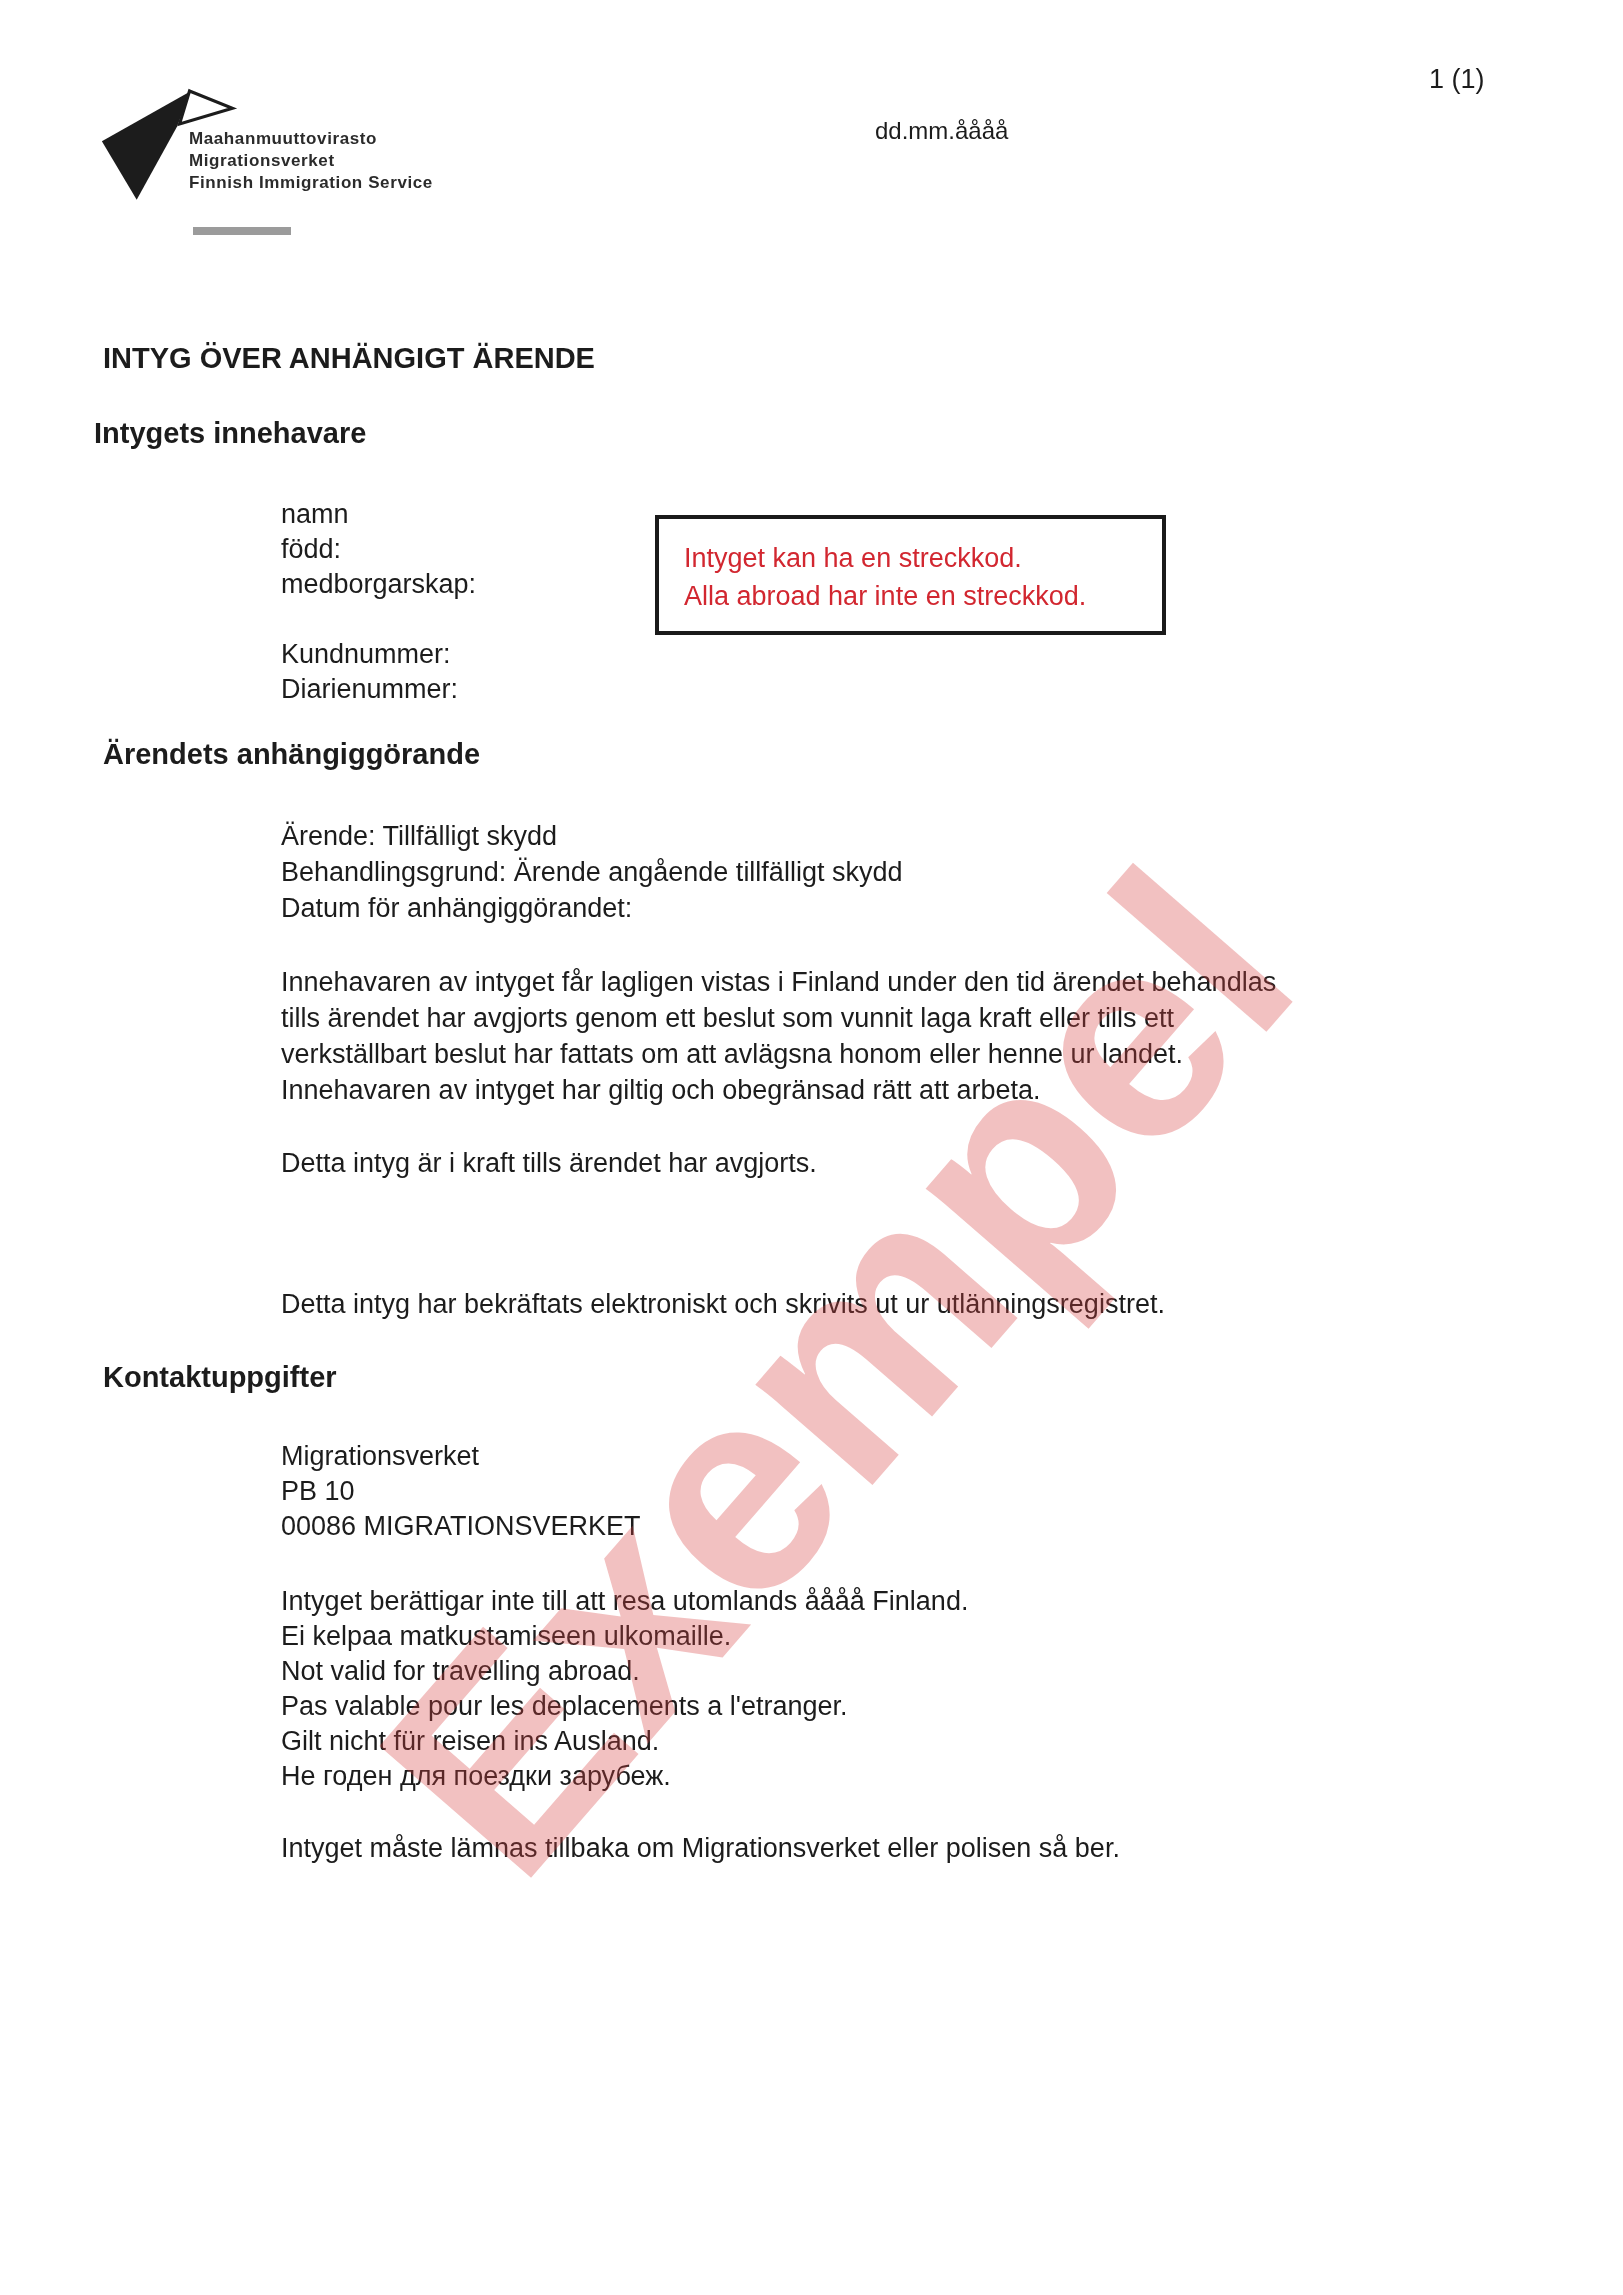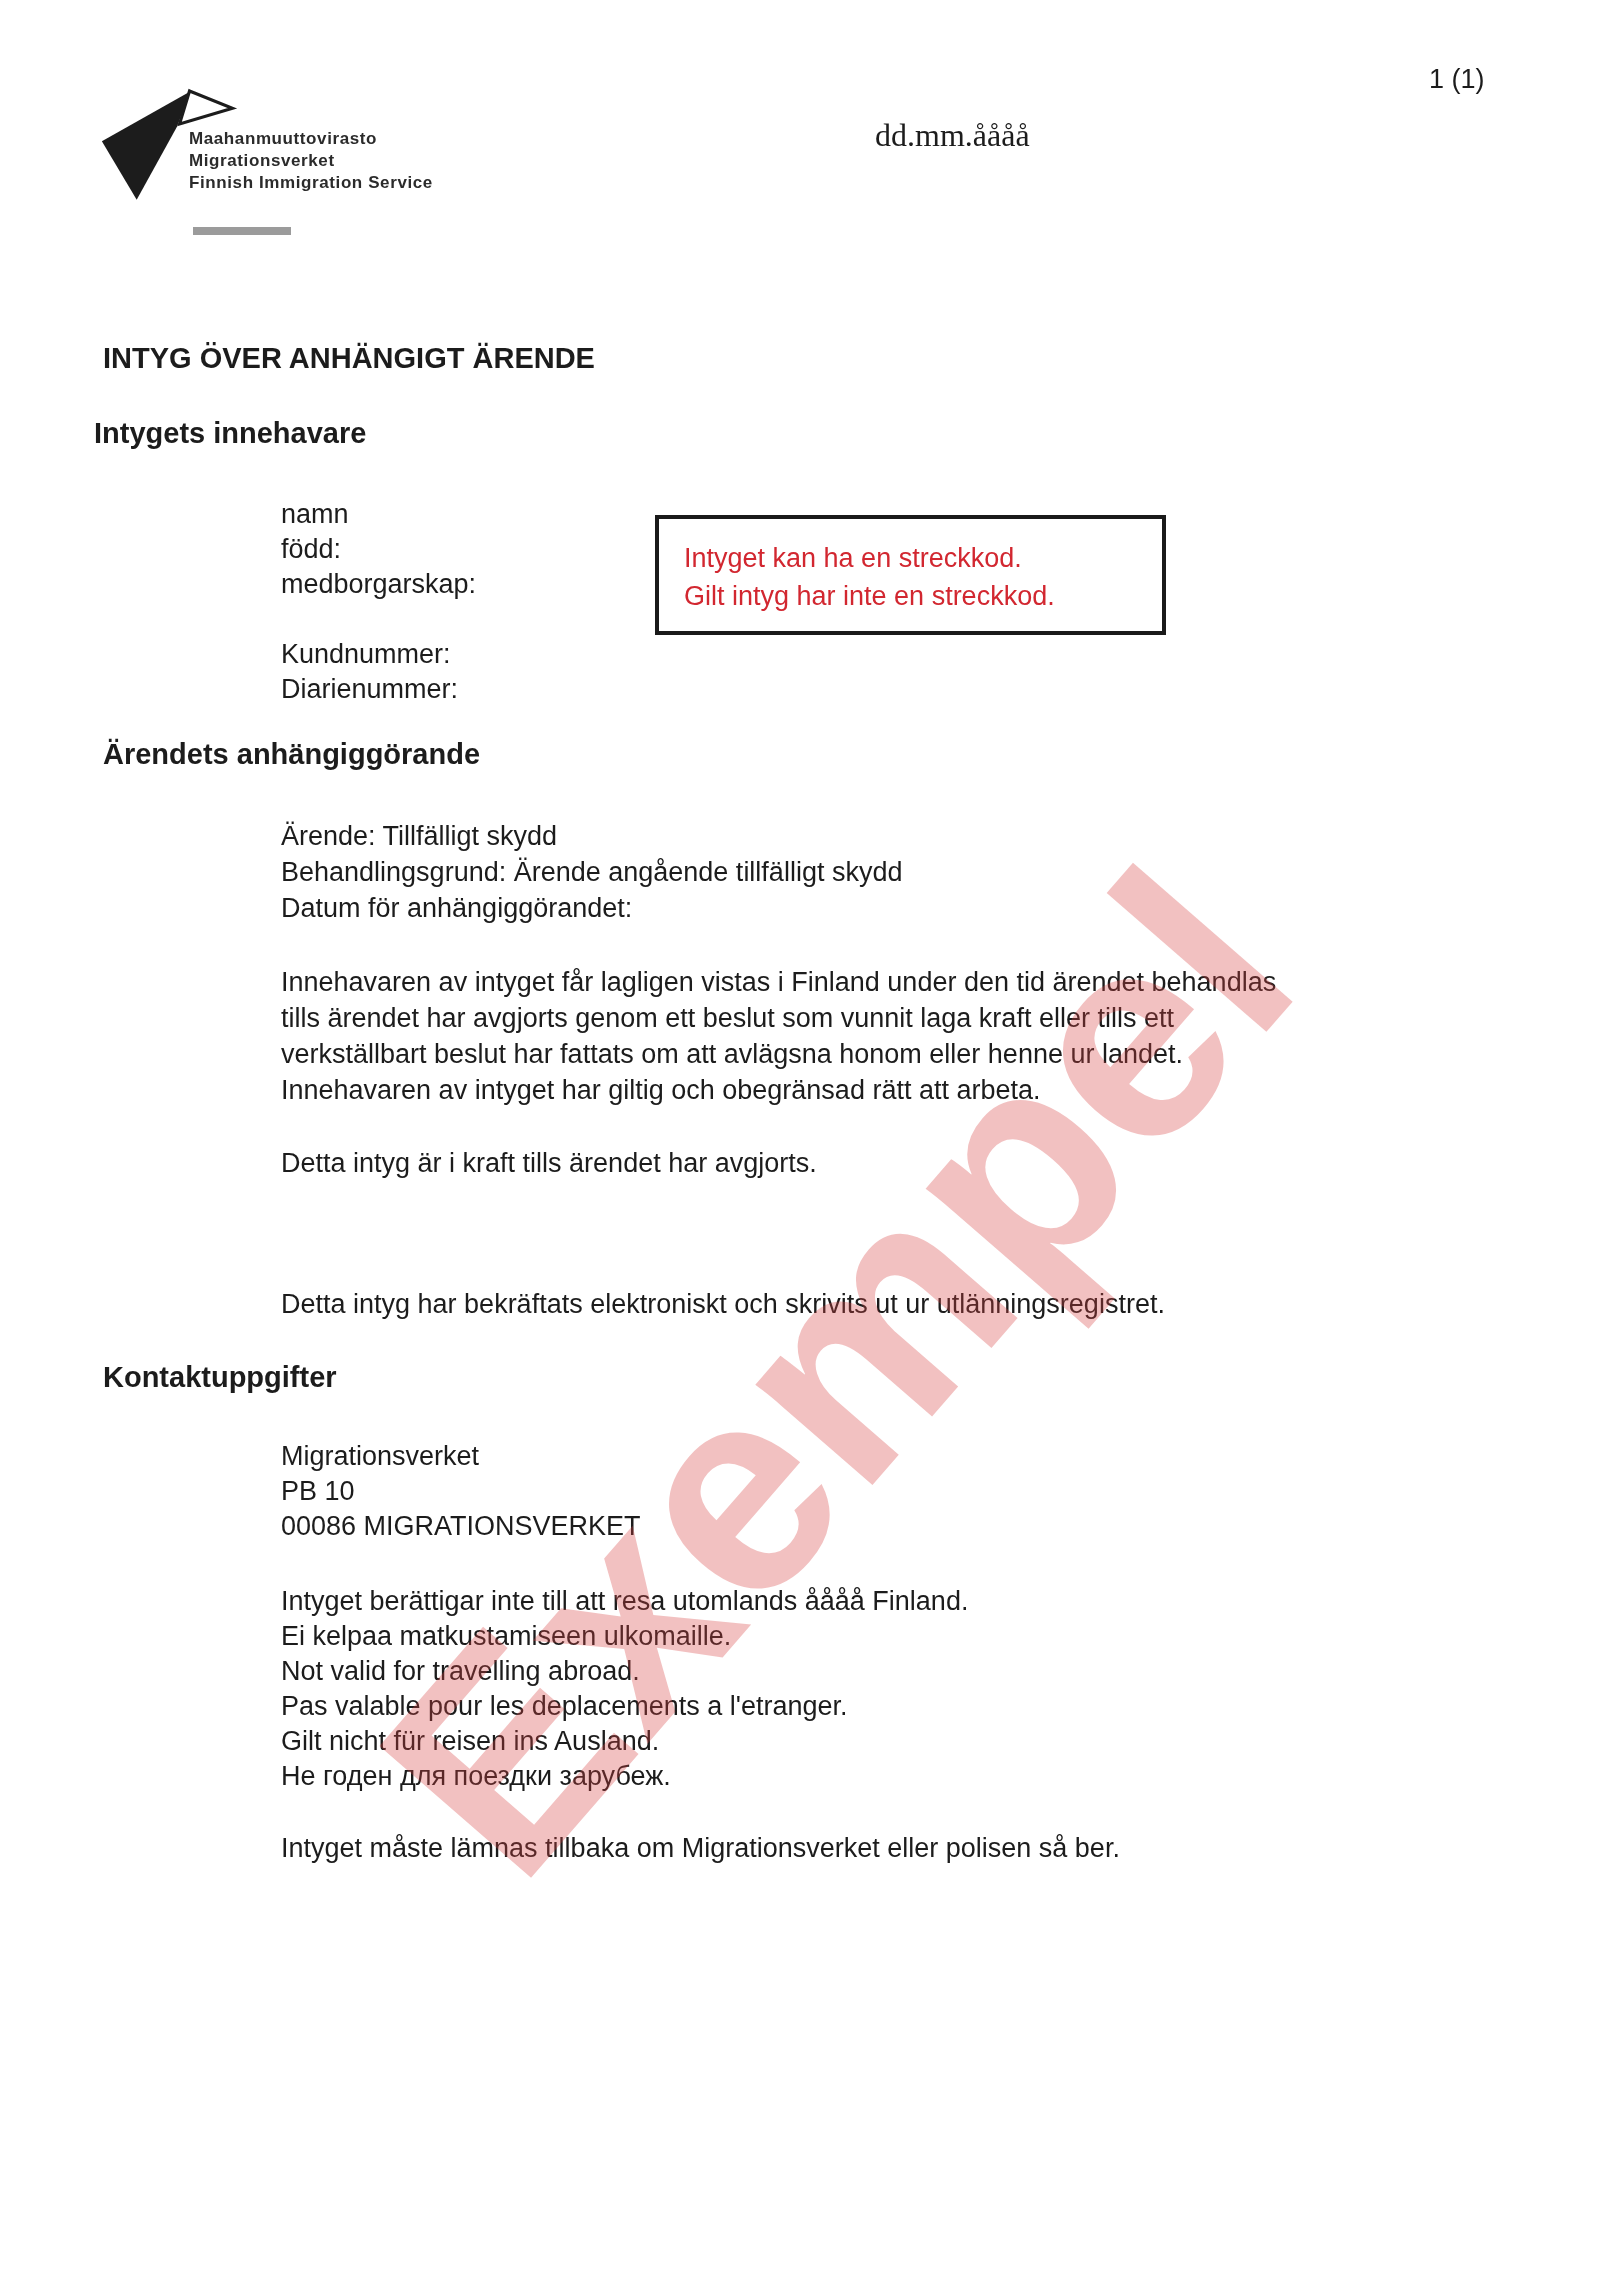--- a/index.html
+++ b/index.html
@@ -19,21 +19,21 @@
   .logo-svg { left: 93px; top: 81px; }
   .logo-text {
     left: 189px; top: 128px;
     font-size: 17px; font-weight: bold;
     line-height: 22px; letter-spacing: 0.6px;
     color: #2b2b2b;
     white-space: nowrap;
   }
   .gray-bar { left: 193px; top: 227px; width: 98px; height: 7.5px; background: #9b9b9b; }
   .page-number { left: 1429px; top: 64px; font-size: 27px; }
-  .date-line { left: 875px; top: 117px; font-size: 32px; font-family: Liberation Serif, serif; }
+  .date-line { left: 875px; top: 117px; font-size: 24px; }
 
   
   .doc-title { left: 103px; top: 342px; font-size: 29px; font-weight: bold; white-space: nowrap; }
   .sec-heading { font-size: 29px; font-weight: bold; white-space: nowrap; }
   .h-holder   { left: 94px; top: 417px; }
   .h-case     { left: 103px; top: 738px; }
   .h-contact  { left: 103px; top: 1361px; }
 
   
   .body-block { font-size: 27px; }
@@ -103,21 +103,21 @@
     <div class="line">namn</div>
     <div class="line">född:</div>
     <div class="line">medborgarskap:</div>
     <div class="line"></div>
     <div class="line">Kundnummer:</div>
     <div class="line">Diarienummer:</div>
   </div>
 
   <div class="abs notice-box">
     <div class="nline">Intyget kan ha en streckkod.</div>
-    <div class="nline">Gilt intyg har inte en streckkod.</div>
+    <div class="nline">Alla abroad har inte en streckkod.</div>
   </div>
 
   <div class="abs sec-heading h-case">Ärendets anhängiggörande</div>
 
   <div class="abs body-block case-lines">
     <div class="line58">Ärende: Tillfälligt skydd</div>
     <div class="line58">Behandlingsgrund: Ärende angående tillfälligt skydd</div>
     <div class="line58">Datum för anhängiggörandet:</div>
   </div>
 

